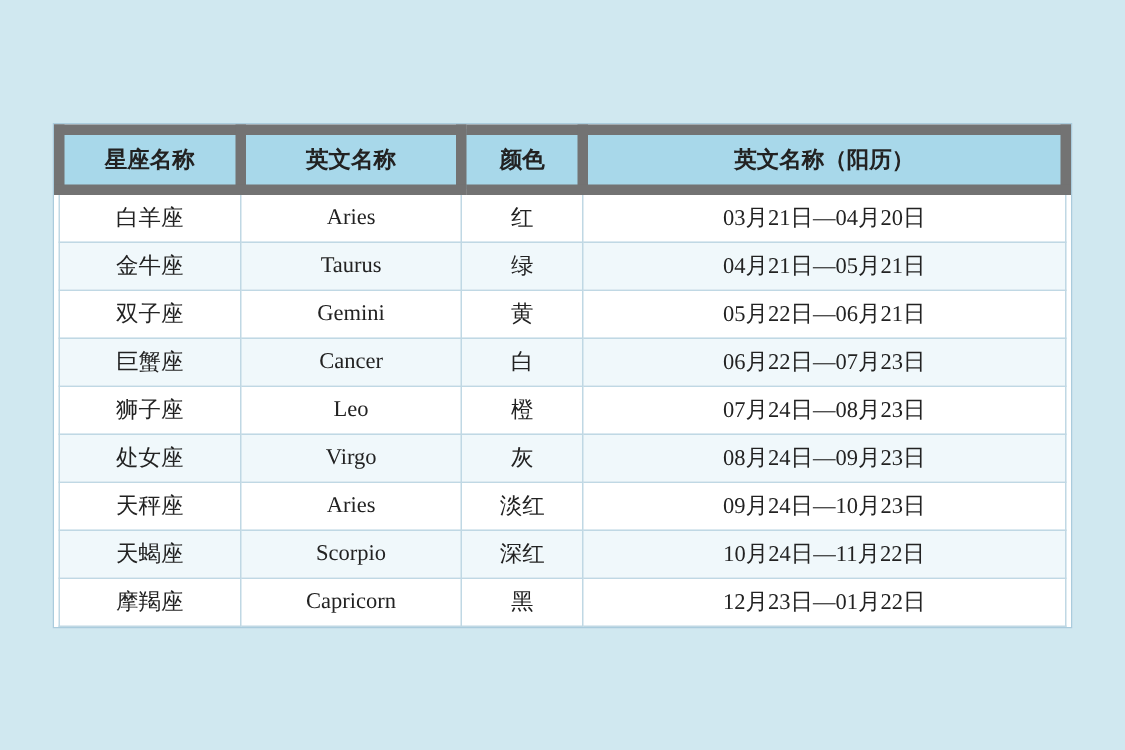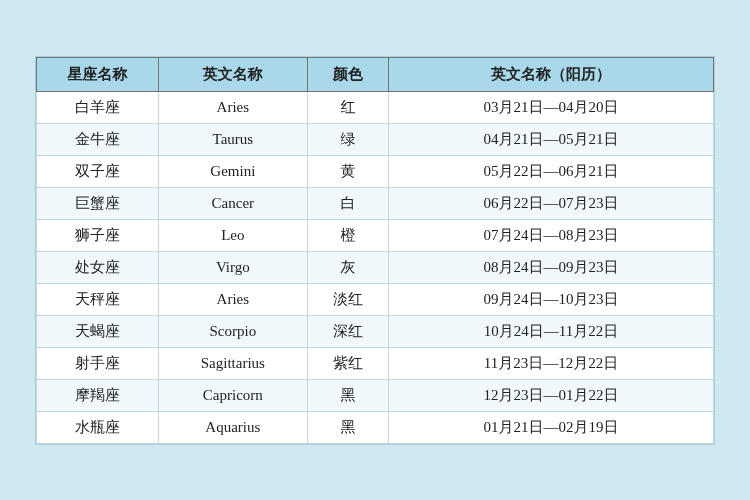--- a/index.html
+++ b/index.html
@@ -24,21 +24,21 @@
     table {
       width: 100%;
       border-collapse: collapse;
     }
 
     thead tr {
       background-color: #a8d8ea;
     }
 
     thead th {
-      border: 1px solid #737373;
+      border: 7px solid #737373;
       padding: 7px 10px;
       text-align: center;
       font-weight: bold;
       color: #222;
     }
 
     tbody tr {
       background-color: #ffffff;
     }
 
@@ -114,32 +114,20 @@
           <td>淡红</td>
           <td>09月24日—10月23日</td>
         </tr>
         <tr>
           <td>天蝎座</td>
           <td>Scorpio</td>
           <td>深红</td>
           <td>10月24日—11月22日</td>
         </tr>
         <tr>
-          <td>射手座</td>
-          <td>Sagittarius</td>
-          <td>紫红</td>
-          <td>11月23日—12月22日</td>
-        </tr>
-        <tr>
           <td>摩羯座</td>
           <td>Capricorn</td>
           <td>黑</td>
           <td>12月23日—01月22日</td>
-        </tr>
-        <tr>
-          <td>水瓶座</td>
-          <td>Aquarius</td>
-          <td>黑</td>
-          <td>01月21日—02月19日</td>
         </tr>
       </tbody>
   </table>
 </div>
 
 </body></html>

